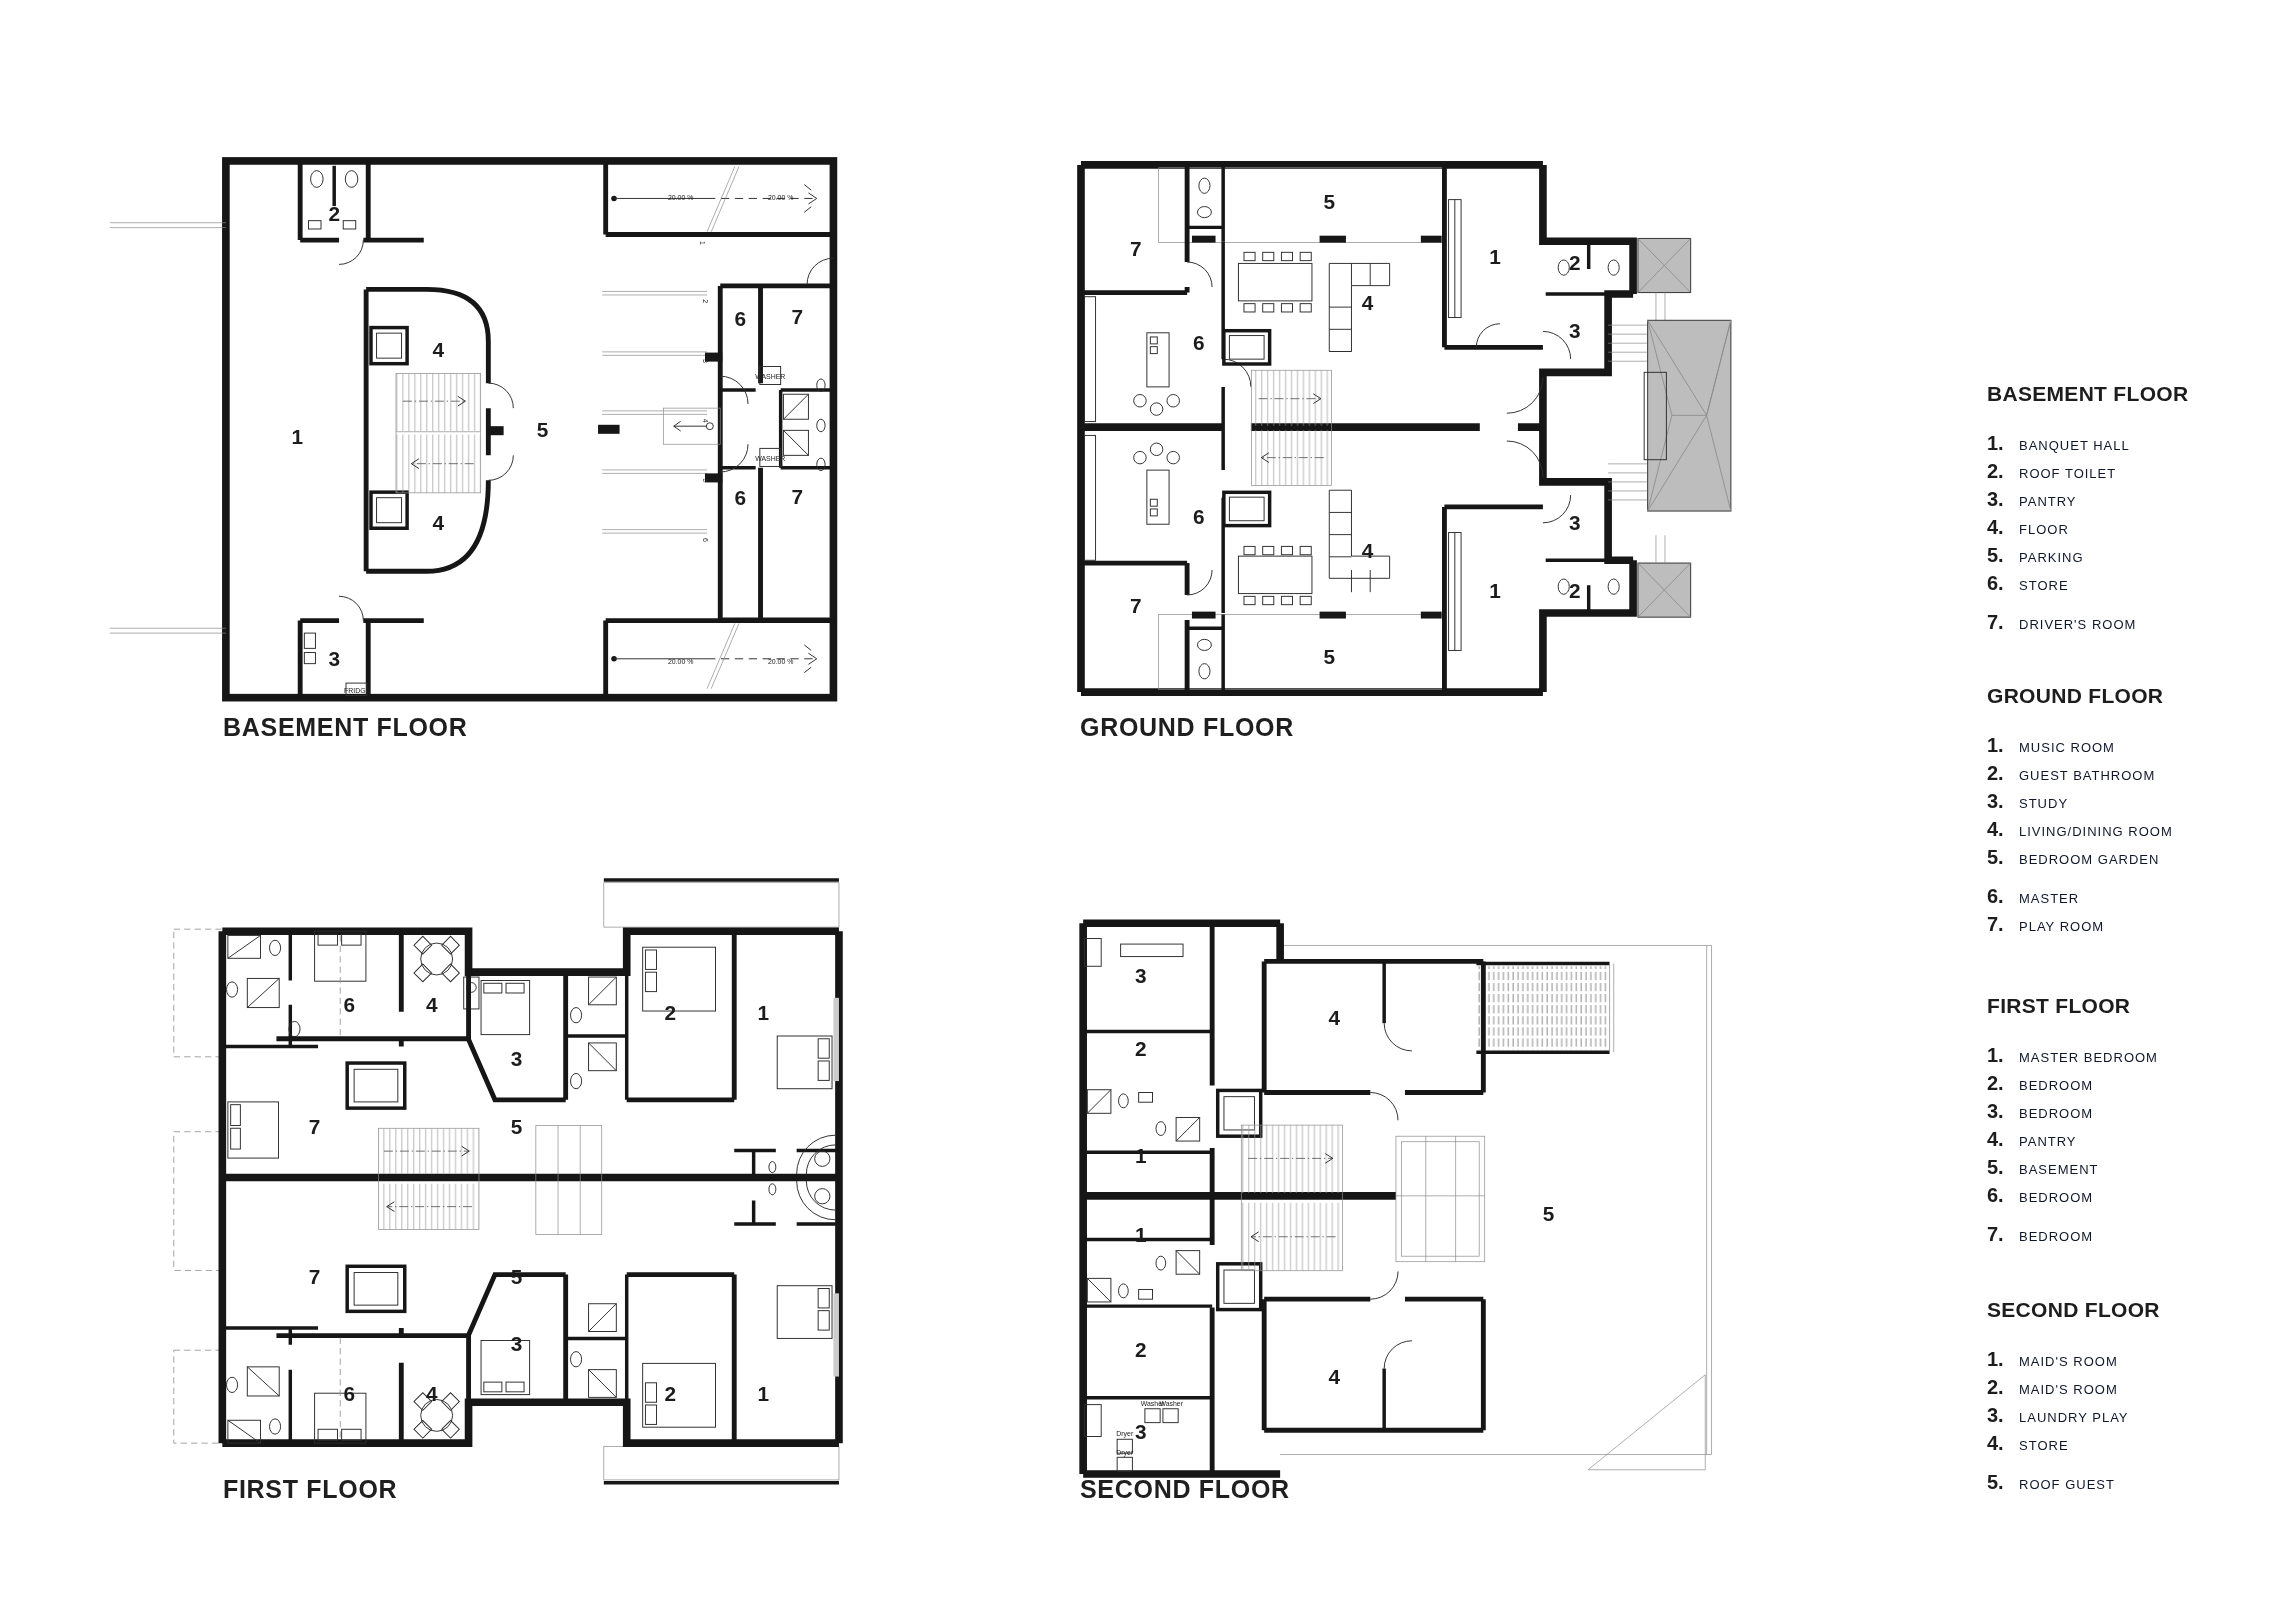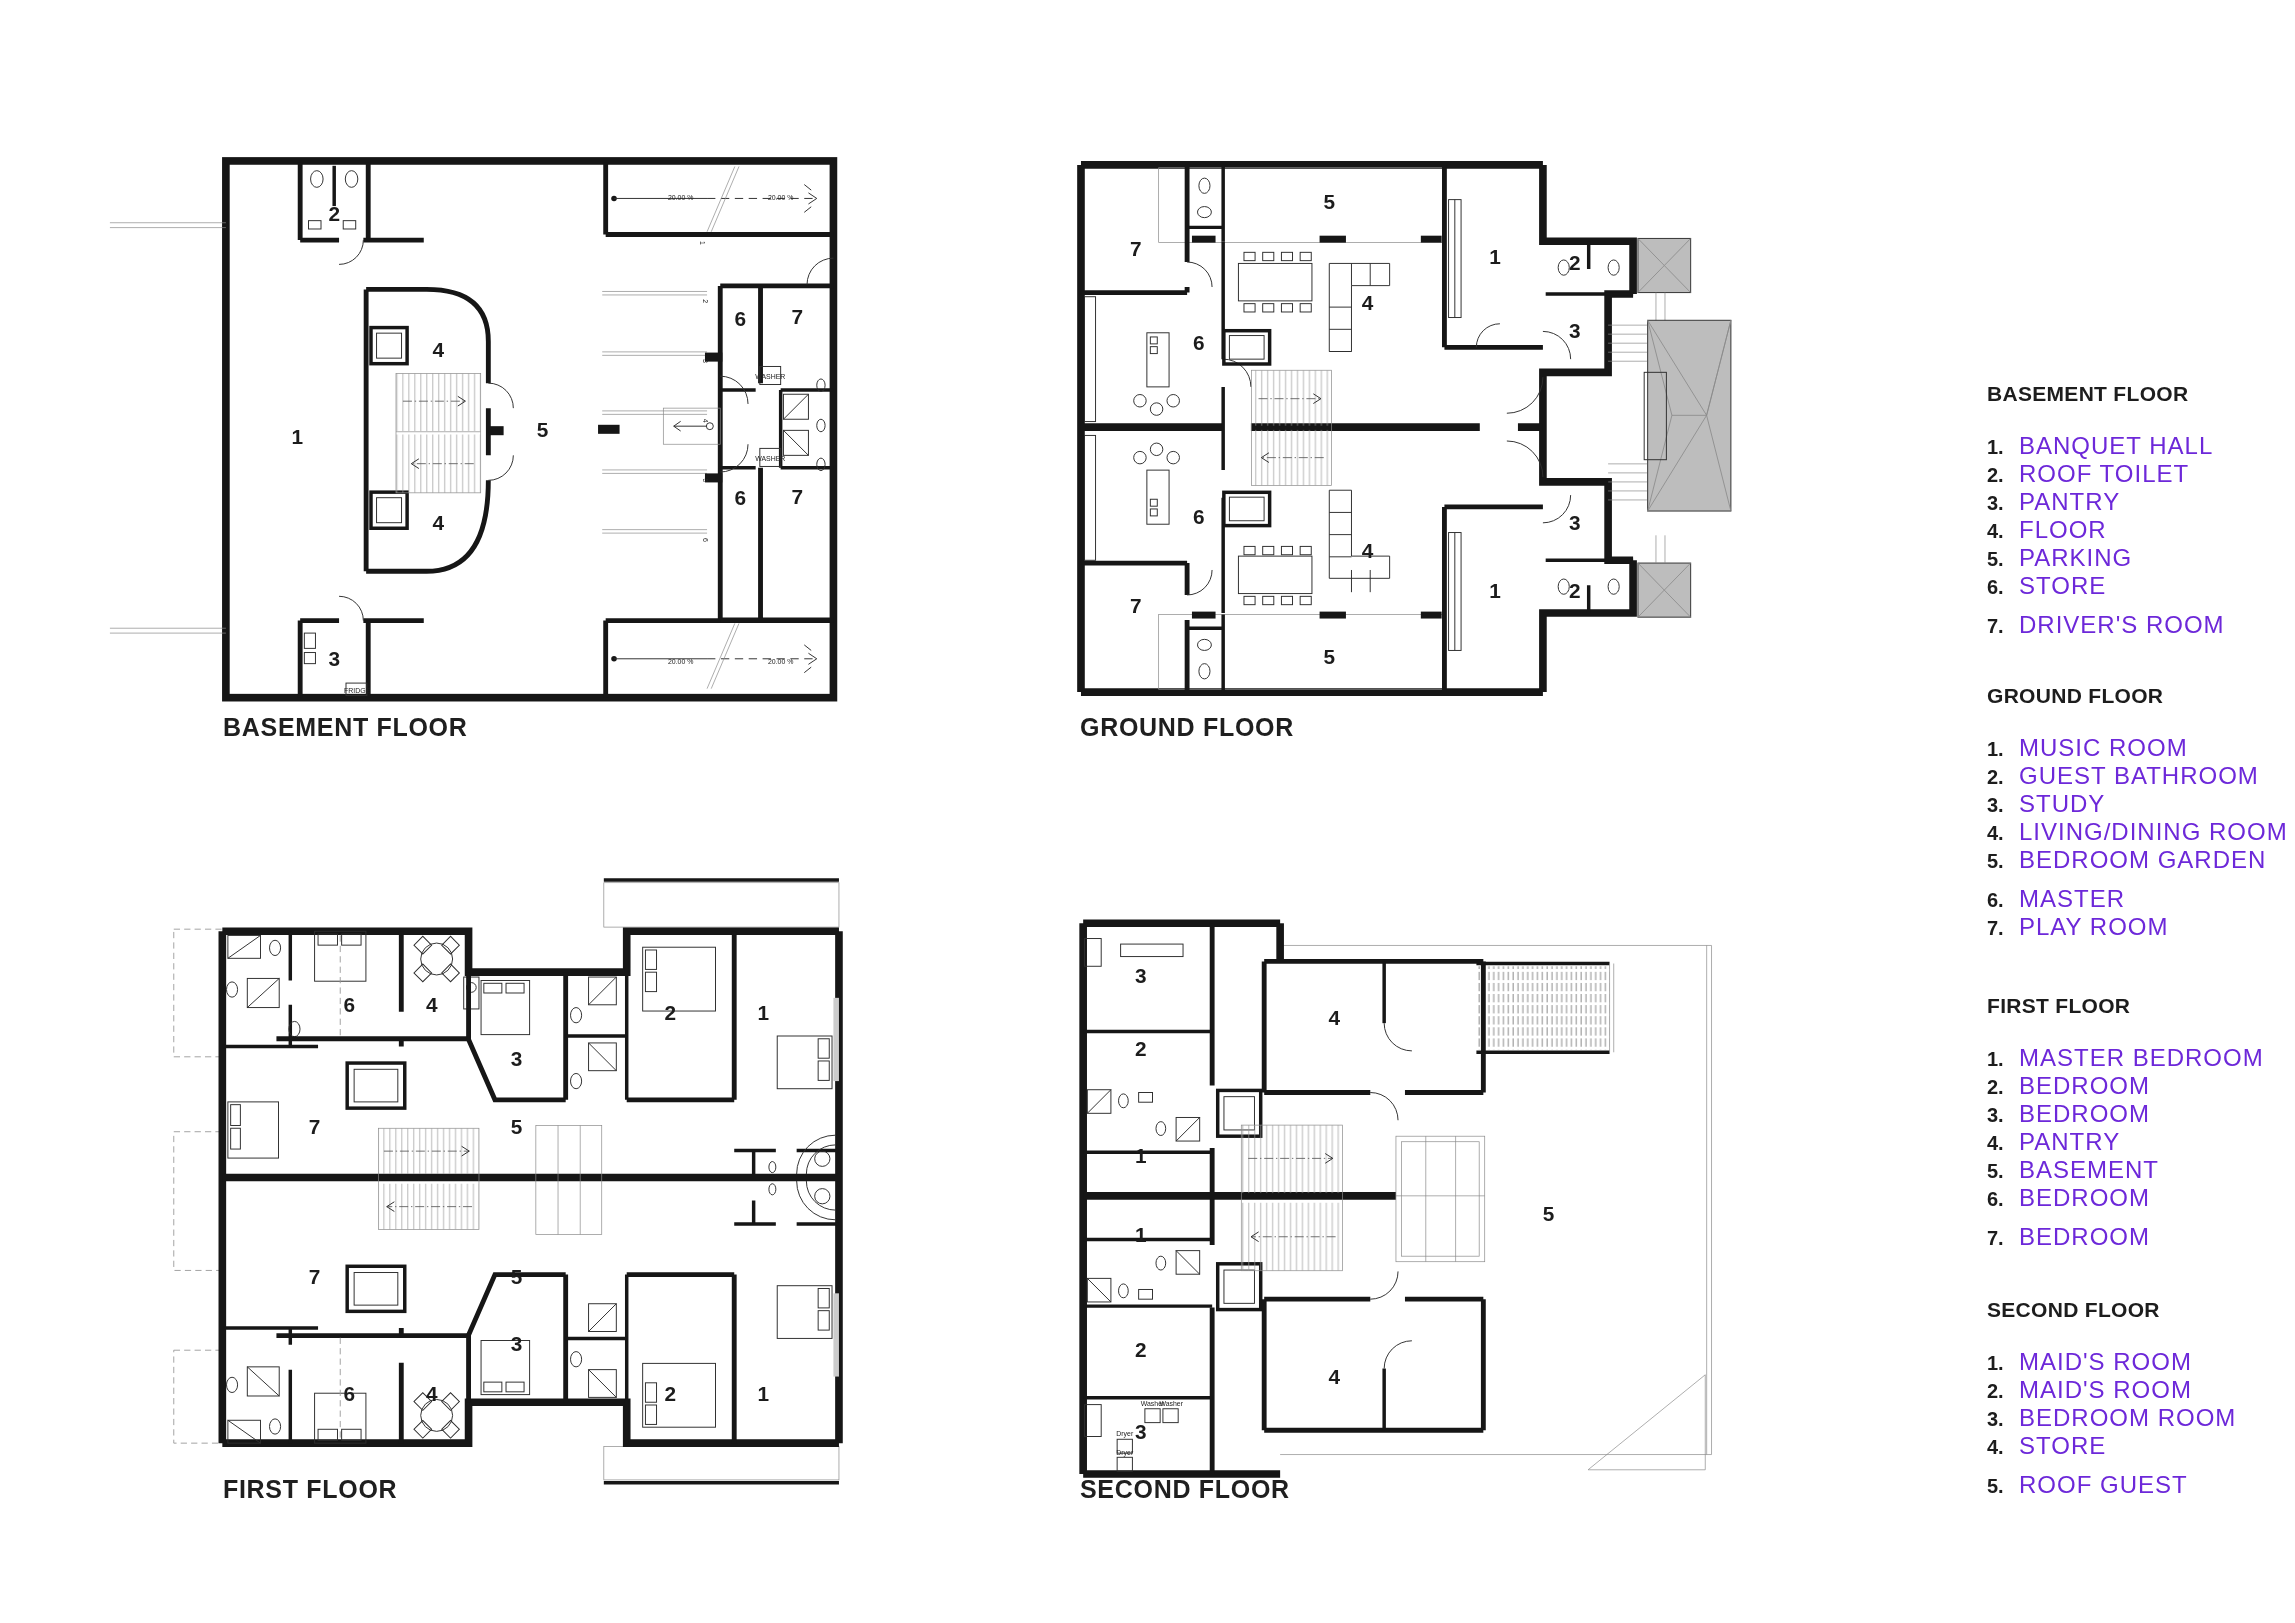--- a/index.html
+++ b/index.html
@@ -6,21 +6,21 @@
   .canvas{position:relative;width:2295px;height:1623px;background:#fff;overflow:hidden;
           font-family:"Liberation Sans",sans-serif;}
   .plan{position:absolute;overflow:visible;}
   .caption{position:absolute;font-weight:bold;font-size:25px;letter-spacing:0.7px;color:#1f1f1f;}
   .legend-section{position:absolute;left:1987px;width:326px;color:#222;}
   .legend-title{font-weight:bold;font-size:21px;letter-spacing:0.3px;margin:0 0 26px 0;color:#1d1d1d;}
   .legend-section ul{list-style:none;margin:0;padding:0;}
   .legend-section li{display:flex;height:28px;align-items:baseline;}
   .legend-section li.gap{margin-top:11px;}
   .legend-num{font-weight:bold;font-size:20px;width:32px;flex:0 0 32px;color:#1d1d1d;}
-  .legend-label{font-weight:400;font-size:24px;letter-spacing:1px;color:#6d28d9;}
+  .legend-label{font-weight:400;font-size:13px;letter-spacing:1px;color:#0f172a;}
   
   .w{stroke:#161616;stroke-width:11;fill:none}
   .w7{stroke:#161616;stroke-width:7;fill:none}
   .w5{stroke:#161616;stroke-width:5;fill:none}
   .t{stroke:#2e2e2e;stroke-width:1.4;fill:none}
   .tg{stroke:#8a8a8a;stroke-width:1;fill:none}
   .dash{stroke:#9a9a9a;stroke-width:1.3;fill:none;stroke-dasharray:9 6}
   .dd{stroke:#555;stroke-width:1.2;fill:none;stroke-dasharray:13 4 2 4}
   .fb{fill:#161616;stroke:none}
   .gray{fill:#bdbdbd;stroke:#3c3c3c;stroke-width:1.5}
@@ -647,21 +647,21 @@
       <li>
           <span class="legend-num">1.</span>
           <span class="legend-label">MAID'S ROOM</span>
         </li>
       <li>
           <span class="legend-num">2.</span>
           <span class="legend-label">MAID'S ROOM</span>
         </li>
       <li>
           <span class="legend-num">3.</span>
-          <span class="legend-label">BEDROOM ROOM</span>
+          <span class="legend-label">LAUNDRY PLAY</span>
         </li>
       <li>
           <span class="legend-num">4.</span>
           <span class="legend-label">STORE</span>
         </li>
       <li class="gap">
           <span class="legend-num">5.</span>
           <span class="legend-label">ROOF GUEST</span>
         </li>
     </ul>

